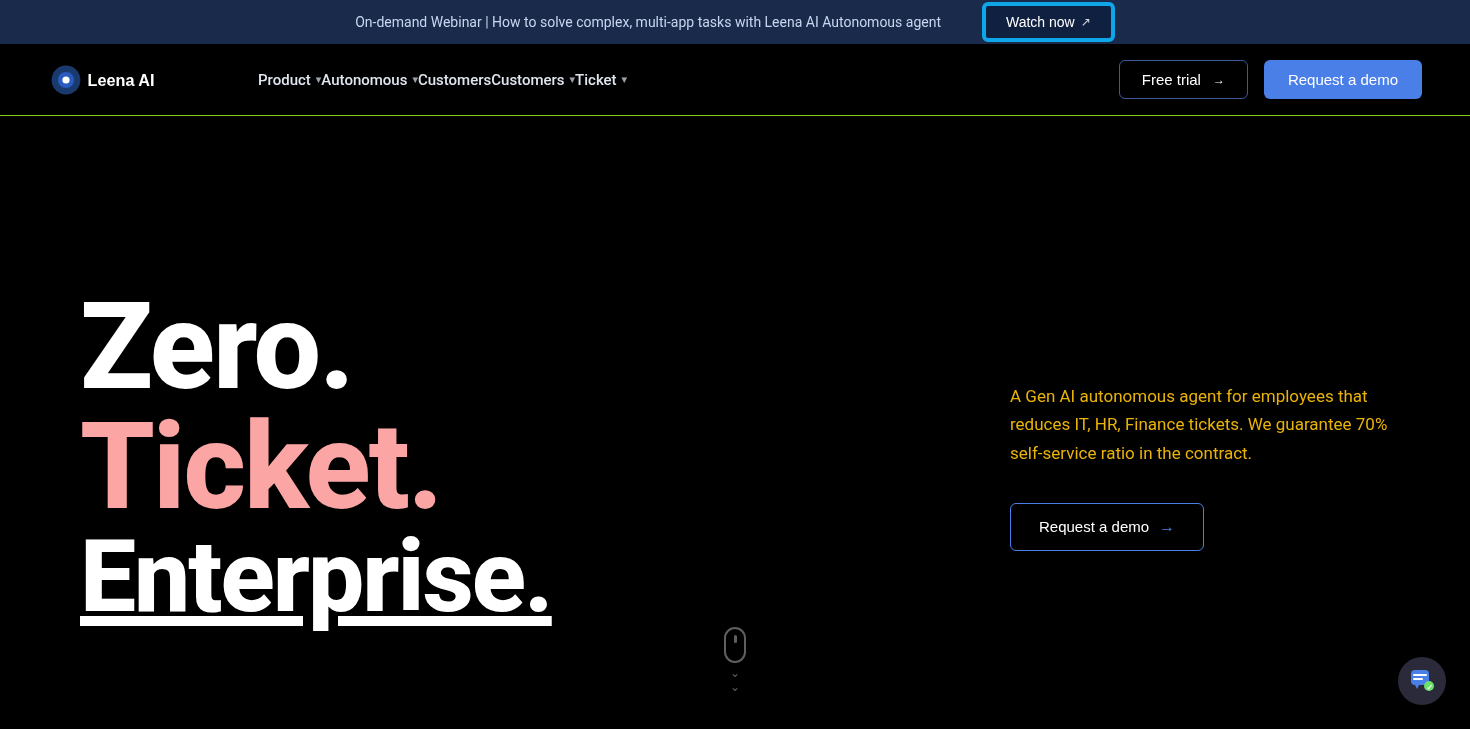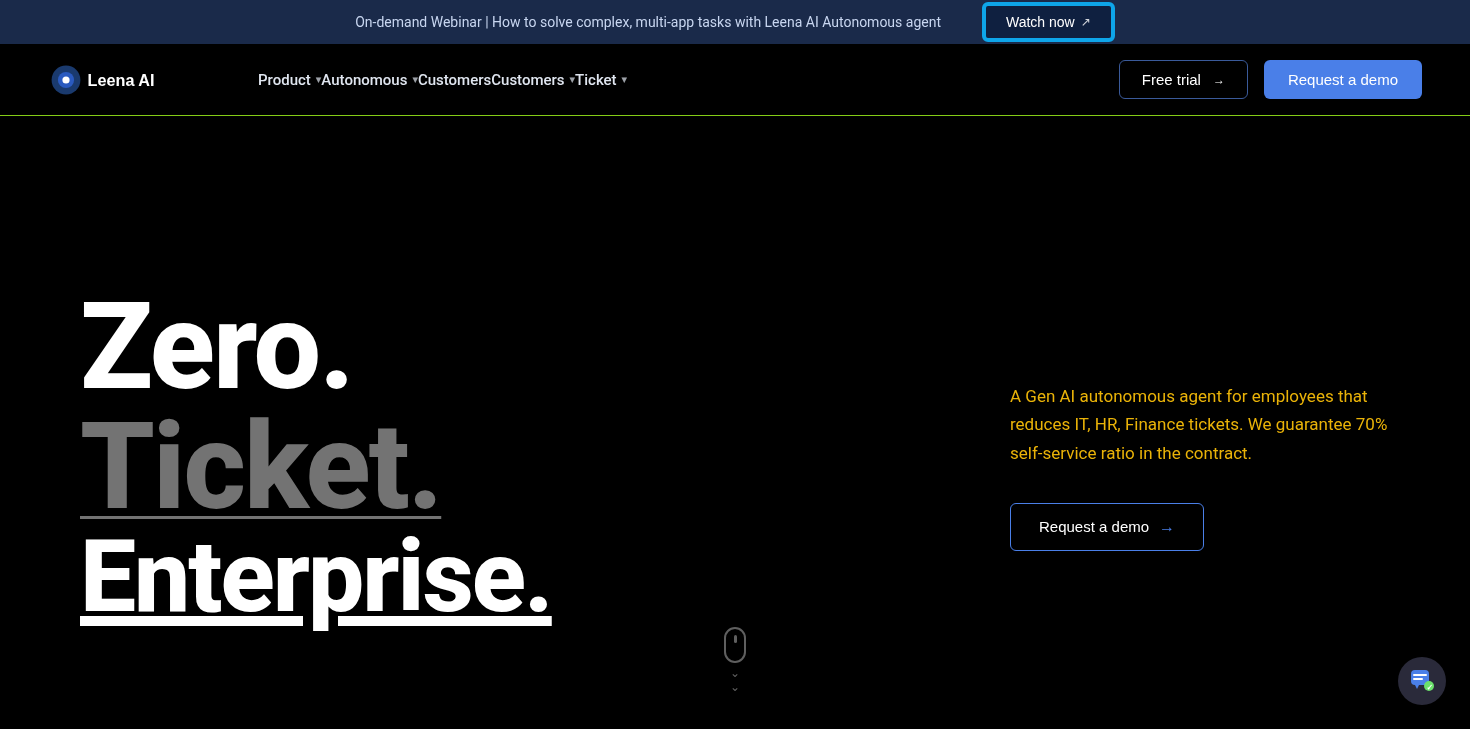--- a/index.html
+++ b/index.html
@@ -101,24 +101,23 @@
     .hero-line1 {
       font-size: 120px;
       font-weight: 800;
       color: #fff;
       line-height: 1;
       letter-spacing: -2px;
     }
     .hero-line2 {
       font-size: 120px;
       font-weight: 800;
-      color: #737373;
+      color: #fca5a5;
       line-height: 1;
       letter-spacing: -2px;
-      text-decoration: underline;
       text-underline-offset: 8px;
       text-decoration-thickness: 3px;
     }
     .hero-line3 {
       font-size: 100px;
       font-weight: 800;
       color: #fff;
       line-height: 1;
       letter-spacing: -2px;
       text-decoration: underline;

